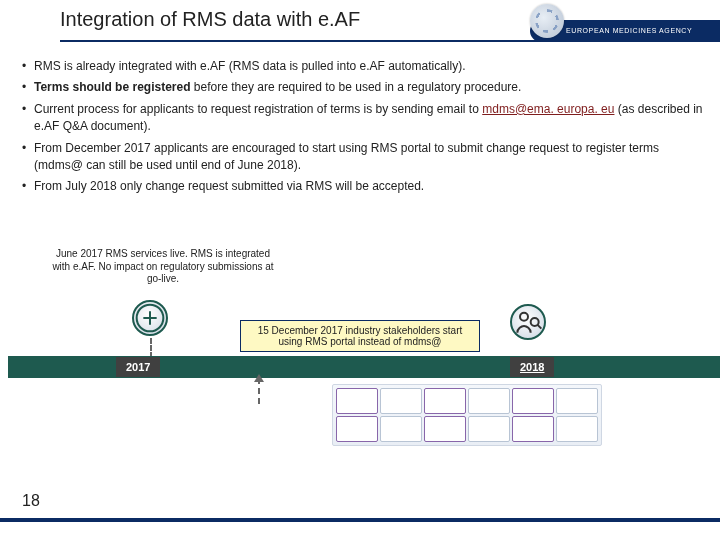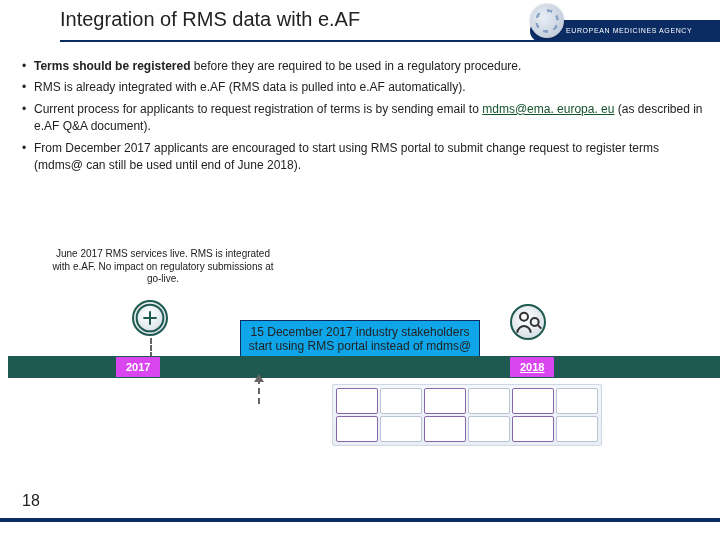--- a/index.html
+++ b/index.html
@@ -11,33 +11,33 @@
   .logo-bg { position: absolute; right: 0; top: 20px; width: 190px; height: 22px; background: #0b2b63; border-top-left-radius: 11px; border-bottom-left-radius: 11px; }
   .logo-text { color: #fff; font-size: 7px; letter-spacing: 0.6px; line-height: 22px; padding-left: 36px; }
   .logo-circle { position: absolute; top: 4px; right: 156px; width: 34px; height: 34px; border-radius: 50%; background: radial-gradient(circle at 40% 40%, #e8eef5, #b6c2d2); box-shadow: 0 0 2px rgba(0,0,0,.3); display: flex; align-items: center; justify-content: center; }
   .logo-stars { width: 24px; height: 24px; border-radius:50%; background: conic-gradient(#6a89b8 0 8%, transparent 8% 16%, #6a89b8 16% 24%, transparent 24% 32%, #6a89b8 32% 40%, transparent 40% 48%, #6a89b8 48% 56%, transparent 56% 64%, #6a89b8 64% 72%, transparent 72% 80%, #6a89b8 80% 88%, transparent 88% 100%); -webkit-mask: radial-gradient(circle, transparent 55%, black 56%); mask: radial-gradient(circle, transparent 55%, black 56%); opacity:.7; }
   .rule { position: absolute; left: 22px; top: 40px; width: 540px; height: 2px; background: #0b2b63; }
   .content { position: absolute; left: 22px; top: 58px; width: 684px; }
   .bullets { font-size: 12px; line-height: 1.45; }
   .bullets li { list-style: none; position: relative; padding-left: 12px; margin-bottom: 4px; }
   .bullets li::before { content: "•"; position: absolute; left: 0; top: 0; }
   .bold { font-weight: bold; }
-  .link { color: #14532d; text-decoration: underline; }
+  .link { color: #7f1d1d; text-decoration: underline; }
   .timeline { position: absolute; left: 8px; top: 248px; width: 720px; height: 210px; }
   .callout1 { position: absolute; left: 38px; top: 0; width: 234px; font-size: 10px; text-align: center; line-height: 1.25; }
-  .callout2 { position: absolute; left: 232px; top: 72px; width: 240px; font-size: 12px; text-align: center; background: #0ea5e9; border: 1px solid #0b2b63; padding: 4px 6px; }
+  .callout2 { position: absolute; left: 232px; top: 72px; width: 240px; font-size: 10px; text-align: center; background: #fef9c3; border: 1px solid #0b2b63; padding: 4px 6px; }
   .callout3 { position: absolute; left: 540px; top: 22px; width: 170px; font-size: 11px; font-weight: bold; line-height: 1.3; }
   .milestone-badge { position: absolute; width: 36px; height: 36px; border-radius: 50%; background: radial-gradient(circle at 45% 40%, #fff, #cbd5e1); border: 2px solid #1e5a4f; display:flex; align-items:center; justify-content:center; }
   .badge1 { left: 124px; top: 52px; }
   .badge3 { left: 502px; top: 56px; }
   .dash-down { position: absolute; border-left: 2px dashed #666; }
   .d1 { left: 142px; top: 90px; height: 20px; }
   .year-bar { position: absolute; left: 0; top: 108px; width: 720px; height: 22px; background: #1e5a4f; }
   .year-bar::after { content:""; position:absolute; right:-10px; top:0; border-left:10px solid #1e5a4f; border-top:11px solid transparent; border-bottom:11px solid transparent; }
-  .yearbox { position: absolute; top: 109px; height: 20px; background: #d946ef; color: #fff; font-size: 11px; font-weight: bold; text-align: center; line-height: 20px; padding: 0 10px; }
+  .yearbox { position: absolute; top: 109px; height: 20px; background: #404040; color: #fff; font-size: 11px; font-weight: bold; text-align: center; line-height: 20px; padding: 0 10px; }
   .yb1 { left: 108px; }
   .yb2 { left: 502px; text-decoration: underline; }
   .dash-below { position:absolute; left: 250px; top: 130px; height: 26px; border-left: 2px dashed #666; }
   .arrow-bl { position:absolute; left: 246px; top: 126px; width:0;height:0;border-left:5px solid transparent;border-right:5px solid transparent;border-bottom:8px solid #666; }
   .process-label { position: absolute; left: 190px; top: 156px; width: 130px; font-size: 9px; font-weight: bold; line-height: 1.2; }
   .flow-box { position:absolute; left: 324px; top: 136px; width: 270px; height: 62px; background: linear-gradient(#f4f7fb,#e9eef5); border: 1px solid #cfd7e3; border-radius: 2px; overflow:hidden; }
   .flow-grid { display:grid; grid-template-columns: repeat(6, 1fr); grid-template-rows: repeat(2,1fr); gap:2px; padding:3px; width:100%; height:100%; }
   .flow-cell { background:#fff; border:1px solid #b8c4d4; border-radius:2px; font-size:4px; color:#2a4; display:flex; align-items:center; justify-content:center; overflow:hidden; }
   .flow-cell:nth-child(odd){ border-color:#86a; color:#79b; }
   .footer-rule { position: absolute; left: 0; bottom: 18px; width: 720px; height: 4px; background: #0b2b63; }
@@ -55,24 +55,25 @@
           <div class="logo-text">EUROPEAN MEDICINES AGENCY</div>
         </div>
     <div class="logo-circle">
           <div class="logo-stars"></div>
         </div>
   </div>
 </div>
 
 <div class="content">
   <ul class="bullets">
+    <li><span>RMS is already integrated with e.AF (RMS data is pulled into e.AF automatically).</span></li>
     <li><span class="bold">Terms should be registered</span><span> before they are required to be used in a regulatory procedure.</span></li>
-    <li><span>RMS is already integrated with e.AF (RMS data is pulled into e.AF automatically).</span></li>
     <li><span>Current process for applicants to request registration of terms is by sending email to </span><span class="link"> mdms@ema. europa. eu</span><span> (as described in e.AF Q&amp;A document).</span></li>
     <li><span>From December 2017 applicants are encouraged to start using RMS portal to submit change request to register terms (mdms@ can still be used until end of June 2018).</span></li>
+    <li><span>From July 2018 only change request submitted via RMS will be accepted.</span></li>
   </ul>
 </div>
 
 <div class="timeline">
   <div class="callout1">June 2017 RMS services live. RMS is integrated with e.AF. No impact on regulatory submissions at go-live.</div>
 
   <div class="milestone-badge badge1">
     <svg viewBox="0 0 24 24">
           <circle cx="12" cy="12" r="10" fill="none" stroke="#1e5a4f" stroke-width="1.5"></circle>
           <path d="M7 12h10M12 7v10" stroke="#1e5a4f" stroke-width="1.5"></path>

